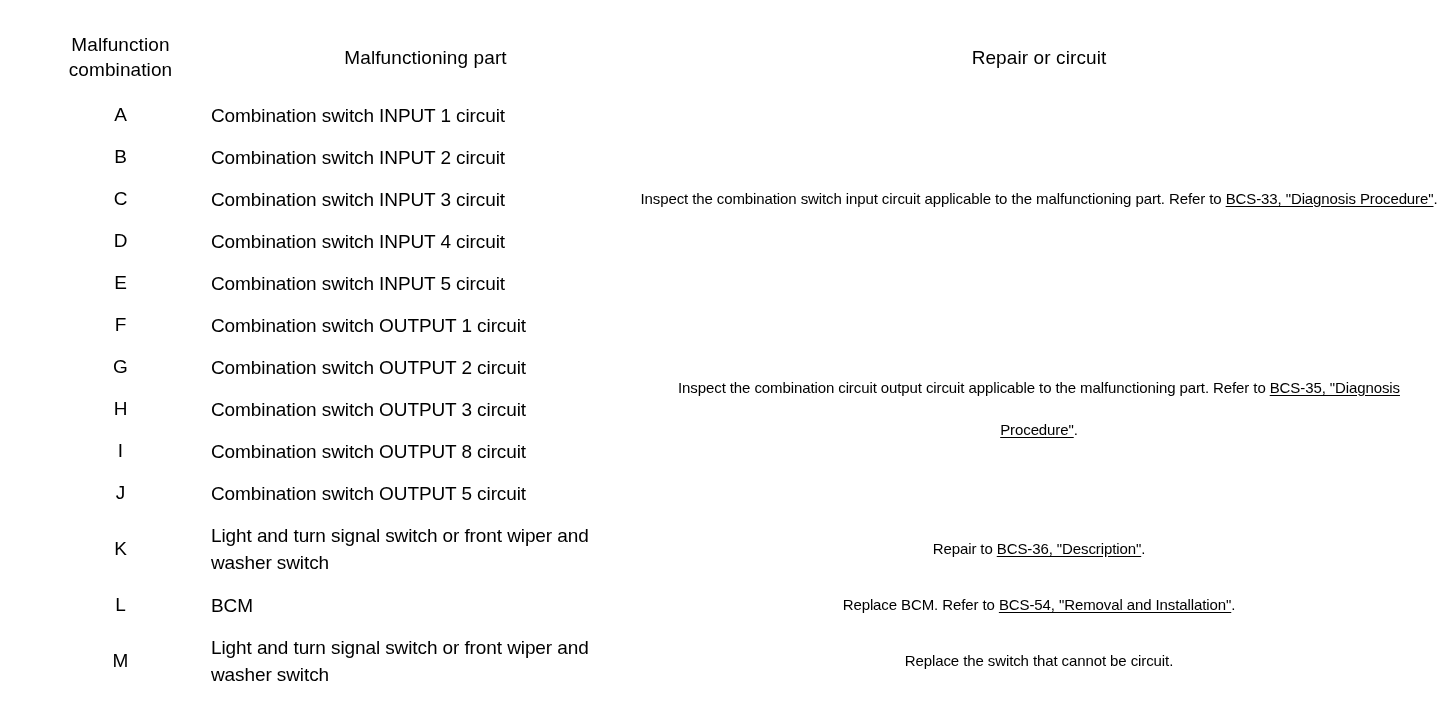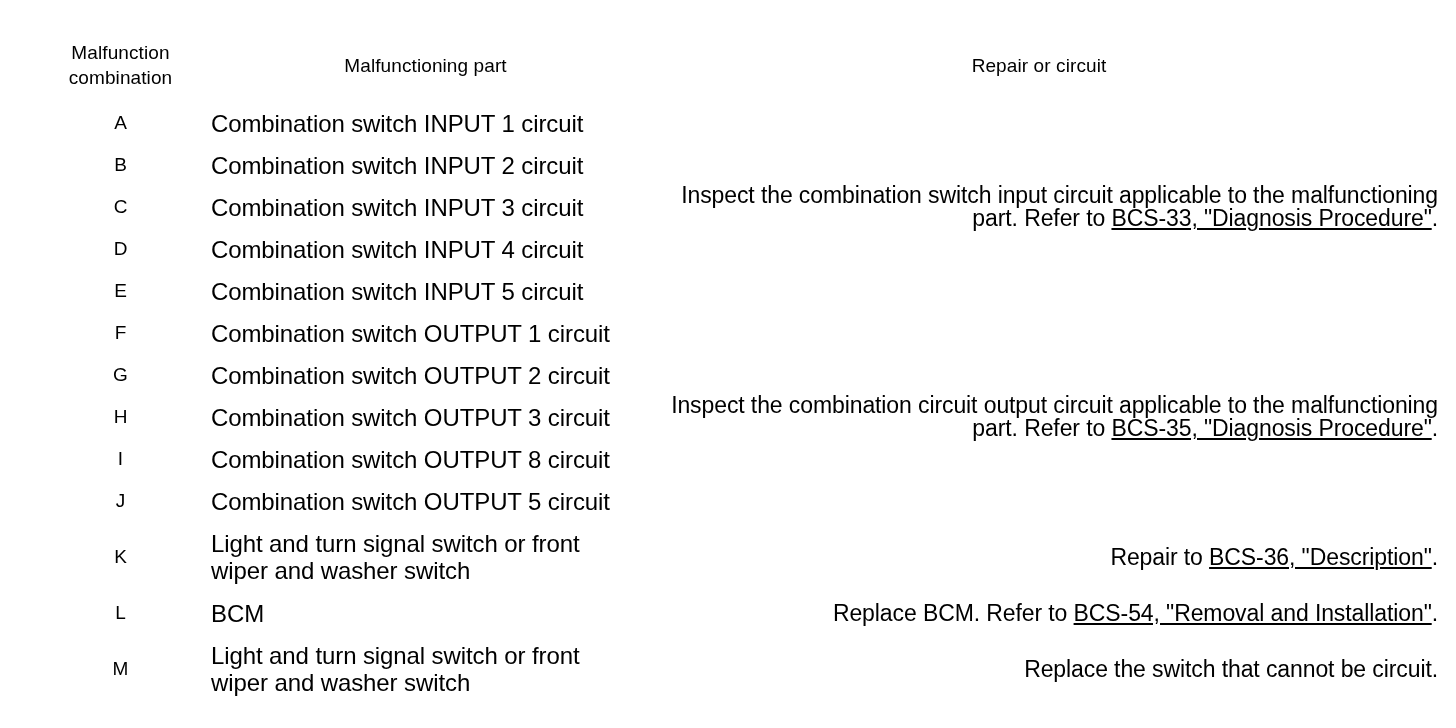--- a/index.html
+++ b/index.html
@@ -20,21 +20,21 @@
     position: relative;
     width: 1456px;
     height: 728px;
     background: #ffffff;
   }
 
   
   .table-wrap {
     position: absolute;
     left: 30px;
-    top: 28px;
+    top: 20px;
     width: 1408px;
   }
 
   table.mf-table {
     width: 1408px;
     border-collapse: collapse;
     table-layout: fixed;
     background: #ffffff;
   }
 
@@ -75,30 +75,30 @@
   }
 
   .cell-combination {
     text-align: center;
     font-size: 19px;
     line-height: 24px;
   }
 
   .cell-part {
     text-align: left;
-    font-size: 24px;
+    font-size: 19px;
     line-height: 27px;
     padding: 4px 10px 4px 16px;
     letter-spacing: -0.1px;
   }
 
   .cell-repair {
-    text-align: right;
-    font-size: 23px;
-    line-height: 23px;
+    text-align: center;
+    font-size: 15px;
+    line-height: 42px;
     padding: 6px 14px 6px 14px;
     vertical-align: middle;
     letter-spacing: -0.1px;
   }
 
   .row-1line { height: 42px; }
   .row-2line { height: 70px; }
 
   .ref-link {
     text-decoration: underline;

